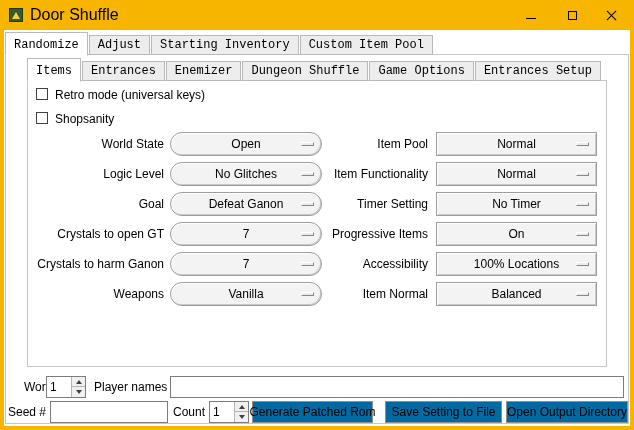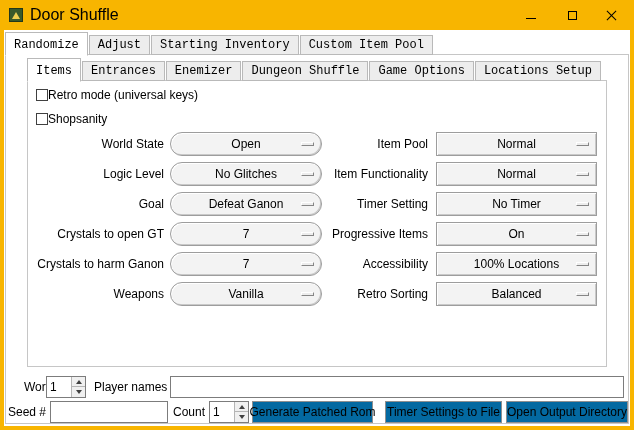--- a/index.html
+++ b/index.html
@@ -30,21 +30,21 @@
   .tabrow-top { left:5px; top:32px; height:23px; }
   .tabrow-inner { left:27px; top:58px; height:23px; }
   .tab { height:20px; padding:2px 8px 3px; background:#ededed; border:1px solid #b9b9b9; margin-right:1px; font-size:12px; white-space:nowrap; cursor:default;font-family:Liberation Mono, monospace; }
   .tab.sel { height:24px; padding-top:5px; background:#fff; border-bottom:1px solid #fff; margin-bottom:-1px; position:relative; z-index:6; }
 
   .pane { position:absolute; background:#fff; border:1px solid #c6c6c6; }
   .pane-outer { left:5px; top:54px; width:624px; height:370px; }
   .pane-inner { left:27px; top:80px; width:580px; height:287px; }
 
   
-  .cb { position:absolute; display:flex; align-items:center; height:14px; cursor:default; }
+  .cb { position:absolute; display:flex; align-items:flex-start; gap:7px; height:14px; cursor:default; }
   .cb .box { width:12px; height:12px; background:#fff; border:1px solid #404040; }
   .cb-retro { left:36px; top:88px; }
   .cb-shop  { left:36px; top:112px; }
 
   
   .r0{top:132px;} .r1{top:162px;} .r2{top:192px;} .r3{top:222px;} .r4{top:252px;} .r5{top:282px;}
   .lbll { position:absolute; left:30px;  width:134px; height:24px; line-height:24px; text-align:right; }
   .lblr { position:absolute; left:318px; width:110px; height:24px; line-height:24px; text-align:right; }
   .opt { position:absolute; height:24px; background:#f3f3f3; border:1px solid #9d9d9d;
          box-shadow: inset 1px 1px 0 #ffffff, inset -1px -1px 0 #c9c9c9;
@@ -113,21 +113,21 @@
     <div class="tab">Custom Item Pool</div>
   </div>
 
   <div class="pane pane-inner"></div>
   <div class="tabrow tabrow-inner">
     <div class="tab sel">Items</div>
     <div class="tab">Entrances</div>
     <div class="tab">Enemizer</div>
     <div class="tab">Dungeon Shuffle</div>
     <div class="tab">Game Options</div>
-    <div class="tab">Locations Setup</div>
+    <div class="tab">Entrances Setup</div>
   </div>
 
   <div class="cb cb-retro">
     <div class="box"></div>
     <div>Retro mode (universal keys)</div>
   </div>
   <div class="cb cb-shop">
     <div class="box"></div>
     <div>Shopsanity</div>
   </div>
@@ -191,21 +191,21 @@
     <span>On</span>
     <span class="ind"></span>
   </div>
 
   <div class="lblr r4">Accessibility</div>
   <div class="opt optr r4">
     <span>100% Locations</span>
     <span class="ind"></span>
   </div>
 
-  <div class="lblr r5">Retro Sorting</div>
+  <div class="lblr r5">Item Normal</div>
   <div class="opt optr r5">
     <span>Balanced</span>
     <span class="ind"></span>
   </div>
 
   <div class="flabel lbl-worlds">Worlds</div>
   <div class="spin spin-worlds">
     <input value="1" style="">
     <div class="arrows">
       <div class="sp sp-up">
@@ -227,16 +227,16 @@
     <div class="arrows">
       <div class="sp sp-up">
           <div class="tri-up"></div>
         </div>
       <div class="sp sp-dn">
           <div class="tri-dn"></div>
         </div>
     </div>
   </div>
   <div class="btn btn-generate">Generate Patched Rom</div>
-  <div class="btn btn-save">Timer Settings to File</div>
+  <div class="btn btn-save">Save Setting to File</div>
   <div class="btn btn-open">Open Output Directory</div>
 
 </div>
 
 </body></html>

